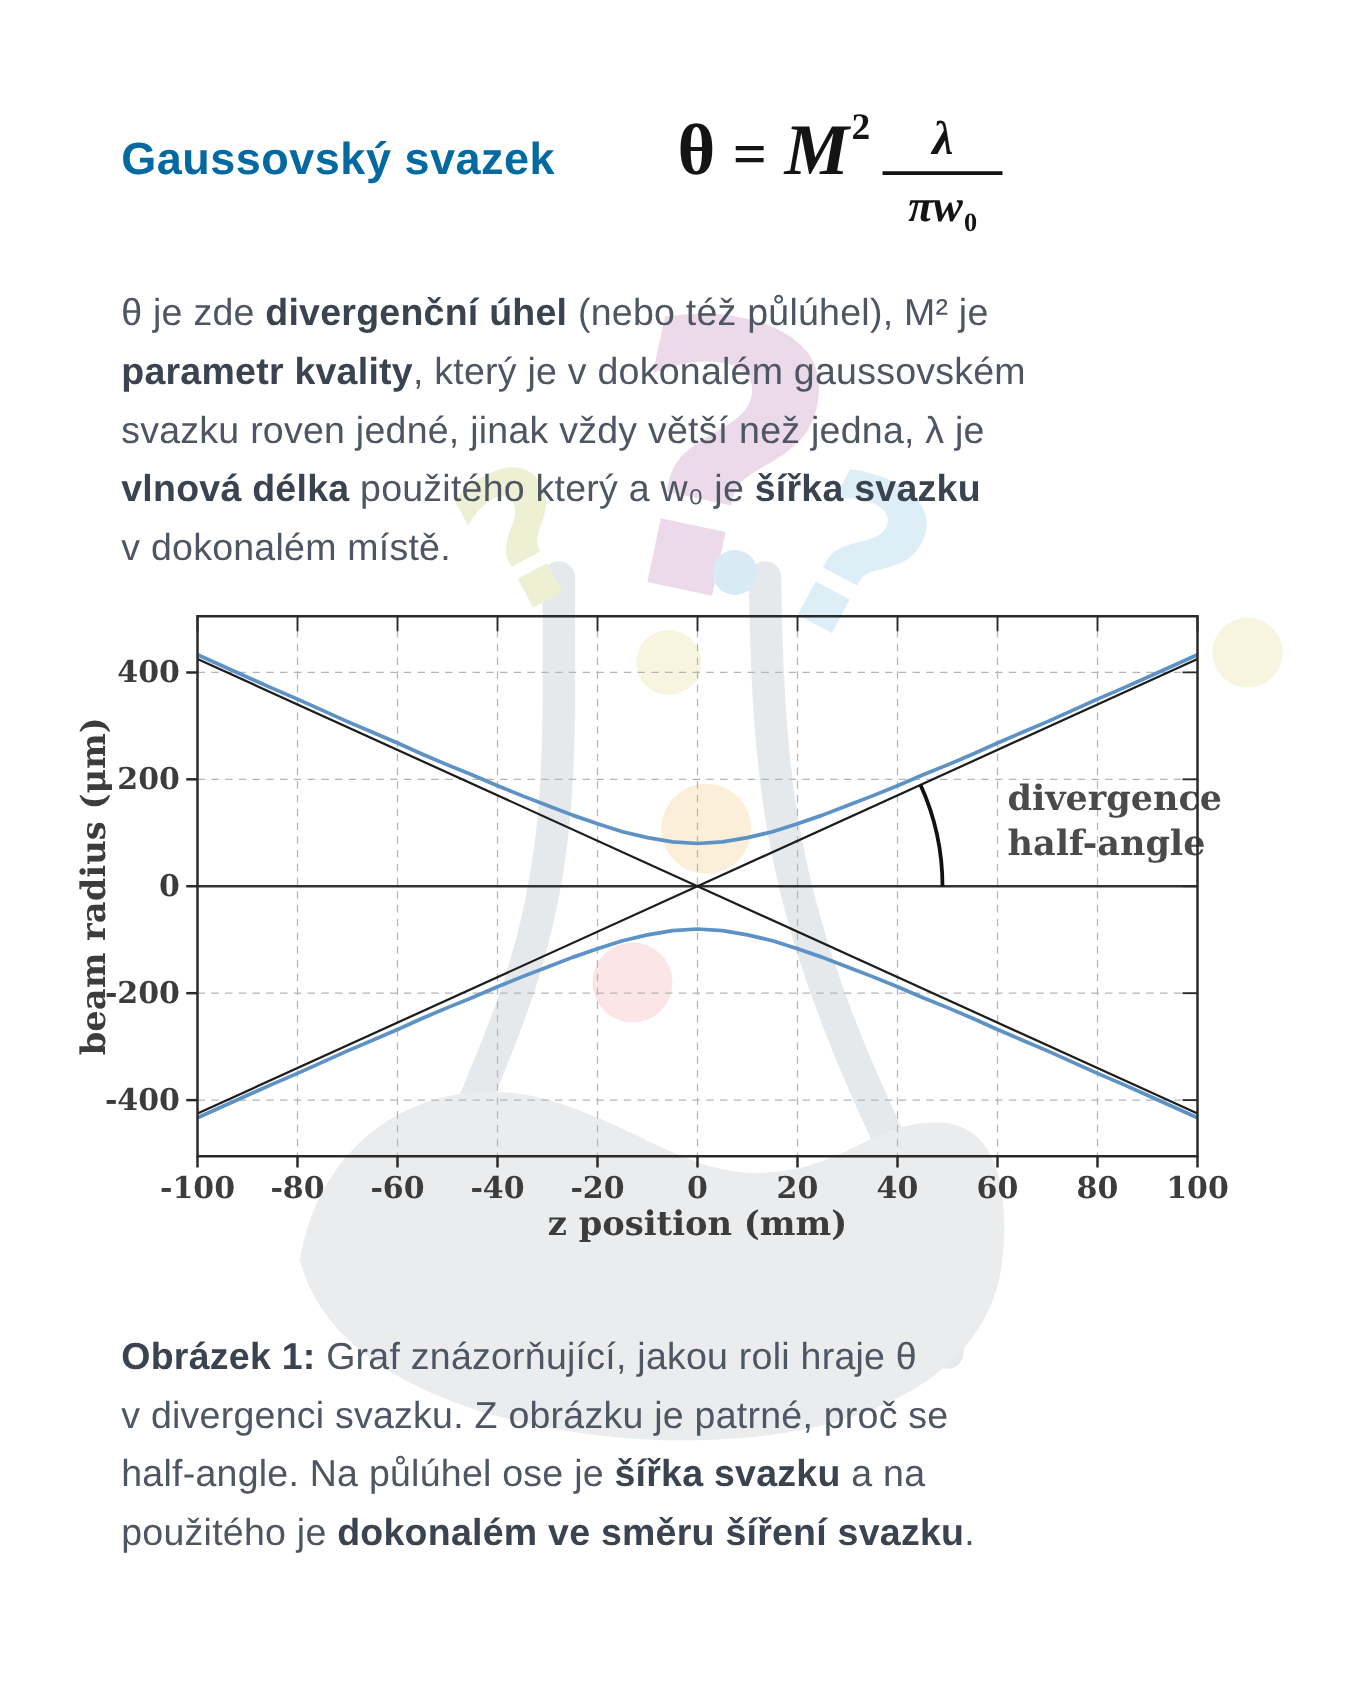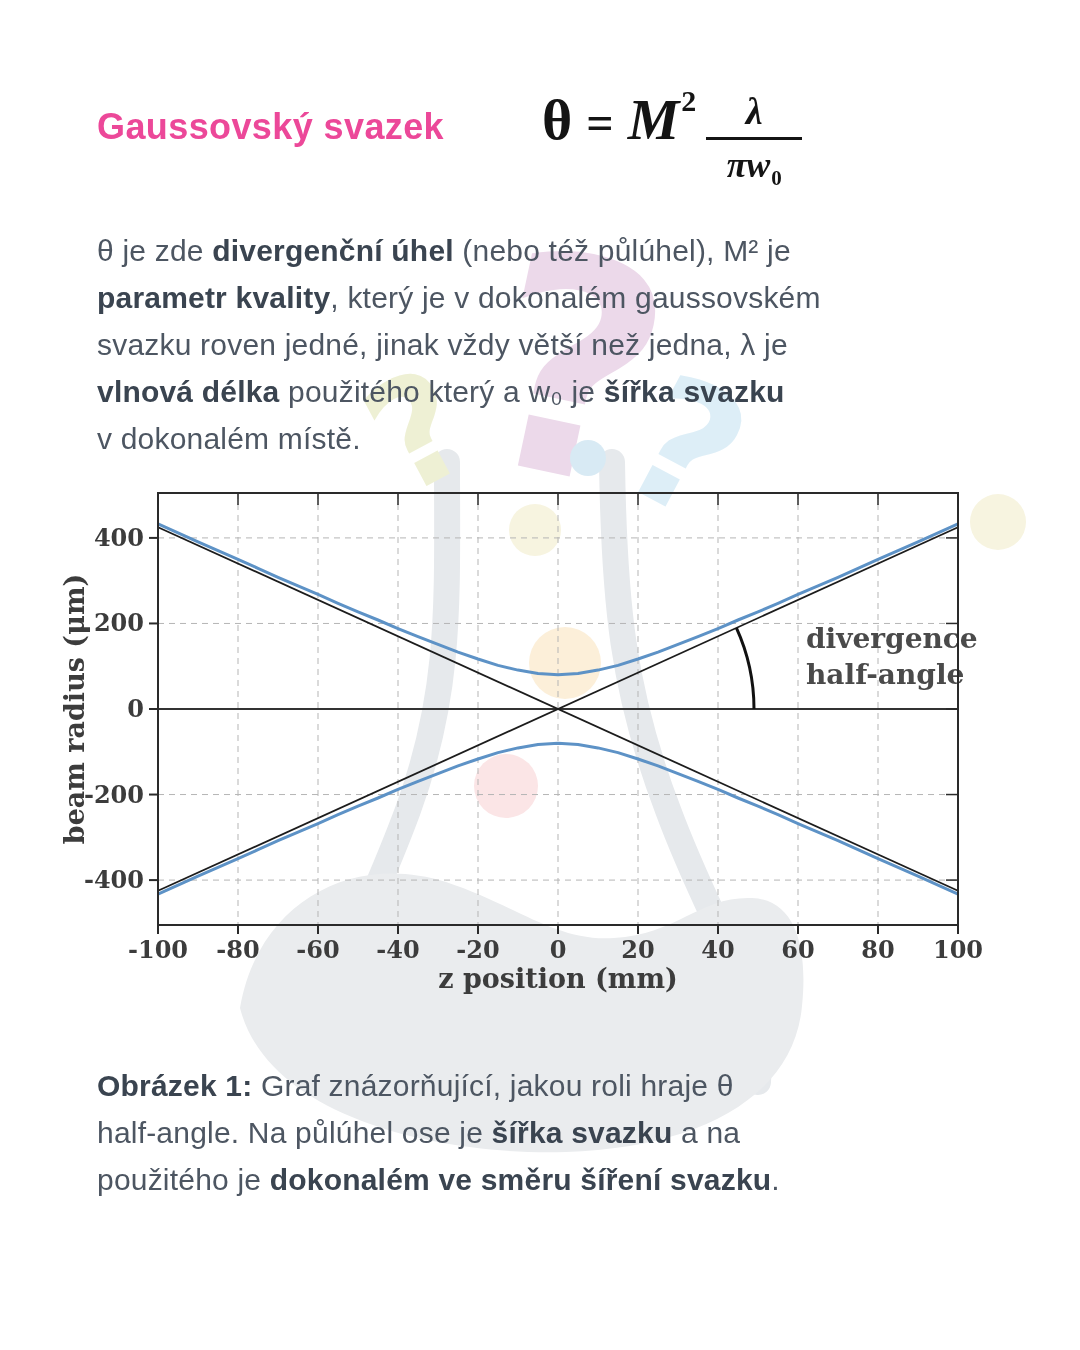--- a/index.html
+++ b/index.html
@@ -3,21 +3,21 @@
 <meta charset="utf-8">
 <style>
   html,body{margin:0;padding:0;background:#fff;}
   .page{position:relative;width:1080px;height:1350px;background:#ffffff;overflow:hidden;
         font-family:"Liberation Sans","DejaVu Sans",sans-serif;}
   .wm-layer{position:absolute;left:0;top:0;z-index:0;}
   .chart-layer{position:absolute;left:60px;top:478px;z-index:1;}
   .txt-layer{z-index:2;}
 
   .title{position:absolute;left:97px;top:106px;font-size:36px;font-weight:700;
-         color:#ec4899;letter-spacing:.4px;z-index:2;}
+         color:#0369a1;letter-spacing:.4px;z-index:2;}
 
   .formula{position:absolute;left:542px;top:86px;display:flex;align-items:baseline;
            color:#141414;font-family:"Liberation Serif","DejaVu Serif",serif;z-index:2;}
   .f-theta{font-size:58px;font-weight:700;font-style:normal;}
   .f-eq{font-size:48px;font-weight:700;margin:0 14px;}
   .f-m{font-size:58px;font-weight:700;font-style:italic;}
   .f-exp{font-size:30px;font-weight:700;font-style:normal;position:relative;top:-28px;margin-left:2px;}
   .frac{display:inline-flex;flex-direction:column;align-items:center;align-self:center;
         line-height:1;margin-left:10px;position:relative;top:6px;}
   .frac .num{font-size:38px;font-weight:700;font-style:italic;padding:0 10px 7px;}
@@ -151,17 +151,18 @@
         <line x1="98" y1="59.91089108910891" x2="89" y2="59.91089108910891" stroke="#2a2a2a" stroke-width="2"></line>
         <line x1="898" y1="59.91089108910891" x2="886" y2="59.91089108910891" stroke="#2a2a2a" stroke-width="1.5"></line>
         <text x="84" y="67.9108910891089" text-anchor="end" fill="#3c3c3c" font-size="24" font-weight="bold" font-family="DejaVu Serif, serif">400</text>
       </g>
       <text x="498" y="510" text-anchor="middle" fill="#3c3c3c" font-size="27" font-weight="bold" font-family="DejaVu Serif, serif">z position (mm)</text>
       <text x="24" y="231" text-anchor="middle" fill="#3c3c3c" font-size="27" font-weight="bold" font-family="DejaVu Serif, serif" transform="rotate(-90 24 231)">beam radius (μm)</text>
     </svg>
 
   <div id="caption" class="bodytext txt-layer">
       <div><b>Obrázek 1:</b><span> Graf znázorňující, jakou roli hraje θ</span></div>
+      <div><span>v divergenci svazku. Z obrázku je patrné, proč se</span></div>
       <div><span>half-angle. Na půlúhel ose je </span><b>šířka svazku</b><span> a na</span></div>
       <div><span>použitého je </span><b>dokonalém ve směru šíření svazku</b><span>.</span></div>
     </div>
 
 </div>
 
 </body></html>

